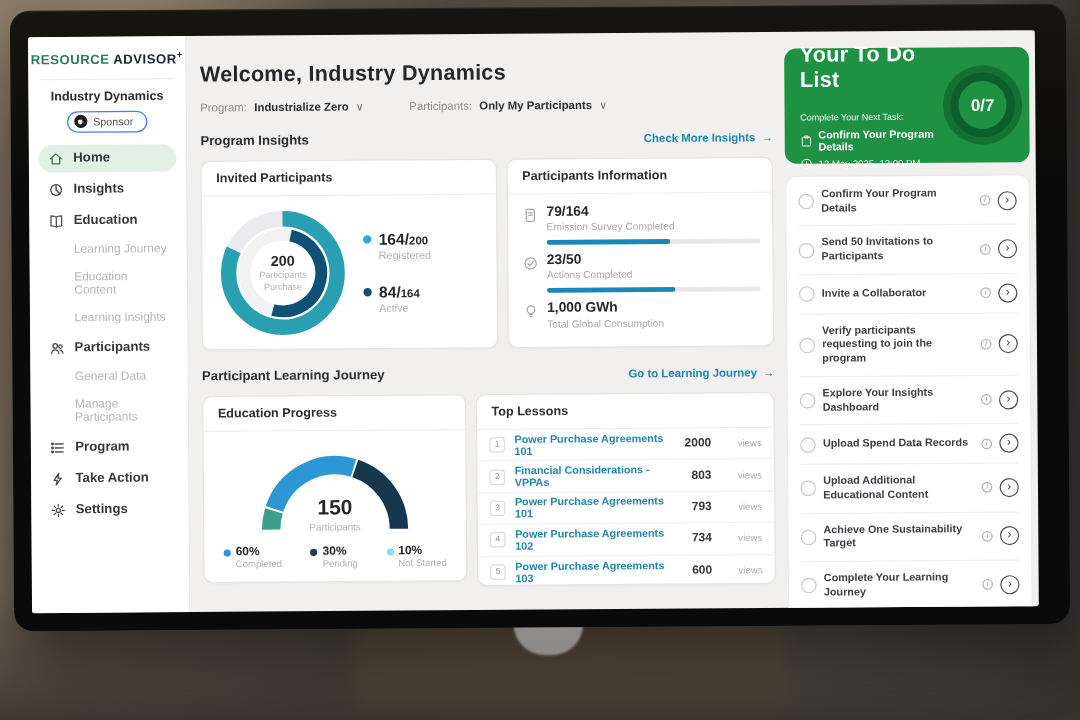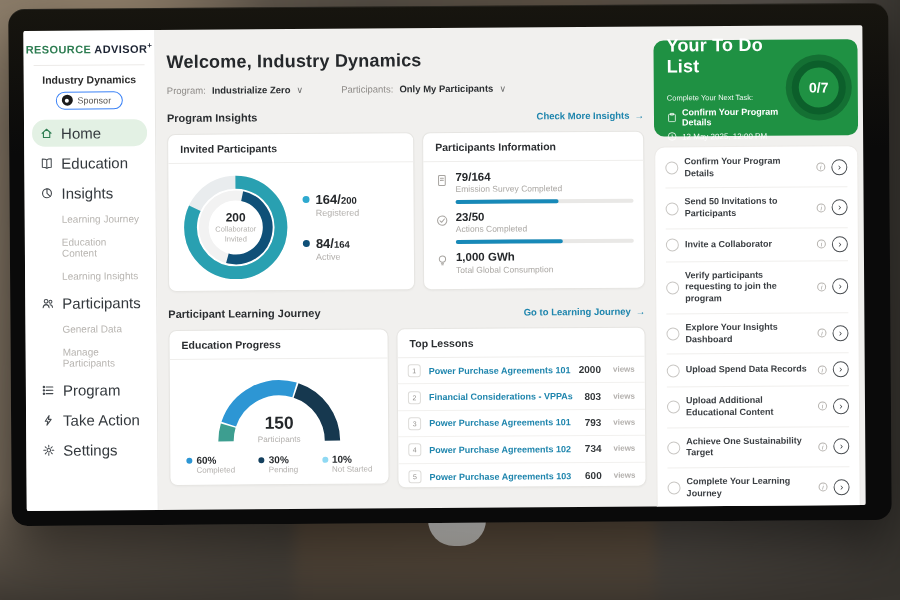--- a/index.html
+++ b/index.html
@@ -35,21 +35,21 @@
   .logo { text-align:center; font-size:11px; font-weight:bold; letter-spacing:.4px; }
   .logo-green { color:#2e7d52; } .logo-dark { color:#1d2433; }
   .logo-plus { color:#1d2433; font-size:8px; vertical-align:super; }
   .sb-divider { height:1px; background:#eceae8; margin:9px 10px 8px; }
   .org { text-align:center; font-size:10.5px; font-weight:bold; color:#2b2b2b; }
   .sponsor { margin:6px auto 10px; width:fit-content; display:flex; align-items:center; gap:5px;
     border:1px solid #3b82f6; border-radius:10px; padding:2.5px 11px 2.5px 5px; font-size:9px; color:#55524e; cursor:pointer; }
   .sponsor-dot { width:11px; height:11px; border-radius:50%; background:#1b1b1b; position:relative; }
   .sponsor-dot::after { content:""; position:absolute; inset:3.5px; border-radius:50%; background:#fff; }
   .nav-item { display:flex; align-items:center; gap:8px; margin:3px 8px; padding:5px 8px;
-    border-radius:13px; font-size:15px; font-weight:normal; color:#33383d; cursor:pointer;text-align:center; }
+    border-radius:13px; font-size:11px; font-weight:bold; color:#33383d; cursor:pointer;text-align:center; }
   .nav-item.active { background:#e3f1e4; }
   .nav-icon { width:13px; height:13px; display:inline-flex; color:#43484d; flex-shrink:0; }
   .nav-icon svg { width:13px; height:13px; }
   .nav-item.active .nav-icon { color:#2e7d52; }
   .nav-sub { margin:3px 8px; padding:4.5px 8px 4.5px 29px; font-size:10px; color:#b8b5b1; cursor:pointer; }
 
   
   .main { position:absolute; left:133px; top:0; bottom:0; width:492px; padding:22px 0 0 10px; }
   .page-title { font-size:18px; font-weight:bold; color:#25282b; letter-spacing:.2px; }
   .filters { display:flex; gap:38px; margin-top:12px; align-items:center; }
@@ -99,21 +99,21 @@
   .el-pct { font-size:10px; font-weight:bold; color:#25282b; }
   .el-label { font-size:8px; color:#b3b0ad; }
 
   .card-lessons { width:249px; height:160px; }
   .lesson-row { display:flex; align-items:center; gap:8px; padding:0 10px; height:26.4px; border-bottom:1px solid #f2f1ef; cursor:pointer; }
   .lesson-row:last-child { border-bottom:none; }
   .rank { width:13px; height:13px; border:1px solid #dddcd9; border-radius:3px; font-size:7px; color:#8e8b88;
     display:flex; align-items:center; justify-content:center; flex-shrink:0; }
   .lesson-title { flex:1; font-size:9px; font-weight:bold; color:#1e85ad; }
   .views-num { font-size:10px; font-weight:bold; color:#33373a; }
-  .views-suffix { font-size:8px; color:#b3b0ad; margin-left:4px;font-weight:bold; }
+  .views-suffix { font-size:8px; color:#b3b0ad; margin-left:14px; }
 
   
   .rightpanel { position:absolute; left:630px; top:14px; width:204px; }
   .todo-head { background:#1f9143; border-radius:10px; padding:11px 12px 11px 13px;
     display:flex; justify-content:space-between; align-items:center; color:#fff; height:96px; }
   .th-title { font-size:18px; font-weight:bold; letter-spacing:.2px; }
   .th-sub { font-size:7.5px; margin-top:16px; opacity:.92; }
   .th-task { display:flex; gap:5px; align-items:center; font-size:9px; font-weight:bold; margin-top:5px; }
   .th-date { display:flex; gap:5px; align-items:center; font-size:8px; margin-top:4px; opacity:.95; }
   .th-ic { width:10px; height:10px; display:inline-flex; flex-shrink:0; }
@@ -163,35 +163,35 @@
       <div class="nav-item active">
         <span class="nav-icon">
               <svg viewBox="0 0 14 14" fill="none" stroke="currentColor" stroke-width="1.2" stroke-linecap="round" stroke-linejoin="round">
                 <path d="M2.2 7L7 2.6 11.8 7M3.6 5.8v5.7h6.8V5.8"></path>
               </svg>
             </span>
         <span>Home</span>
       </div>
       <div class="nav-item">
         <span class="nav-icon">
+              <svg viewBox="0 0 14 14" fill="none" stroke="currentColor" stroke-width="1.2" stroke-linecap="round">
+                <circle cx="7" cy="7" r="4.8"></circle>
+                <path d="M7 2.2V7l3.4 3.4"></path>
+              </svg>
+            </span>
+        <span>Insights</span>
+      </div>
+      <div class="nav-item">
+        <span class="nav-icon">
               <svg viewBox="0 0 14 14" fill="none" stroke="currentColor" stroke-width="1.1" stroke-linejoin="round">
                 <path d="M7 3.4C6.3 2.6 5.2 2.2 2.2 2.2v9c3 0 4.1.4 4.8 1.2.7-.8 1.8-1.2 4.8-1.2v-9c-3 0-4.1.4-4.8 1.2z"></path>
                 <path d="M7 3.4v9"></path>
               </svg>
             </span>
         <span>Education</span>
-      </div>
-      <div class="nav-item">
-        <span class="nav-icon">
-              <svg viewBox="0 0 14 14" fill="none" stroke="currentColor" stroke-width="1.2" stroke-linecap="round">
-                <circle cx="7" cy="7" r="4.8"></circle>
-                <path d="M7 2.2V7l3.4 3.4"></path>
-              </svg>
-            </span>
-        <span>Insights</span>
       </div>
       <div class="nav-sub">Learning Journey</div>
       <div class="nav-sub">Education Content</div>
       <div class="nav-sub">Learning Insights</div>
       <div class="nav-item">
         <span class="nav-icon">
               <svg viewBox="0 0 14 14" fill="none" stroke="currentColor" stroke-width="1.1" stroke-linecap="round">
                 <circle cx="5.2" cy="4.8" r="2"></circle>
                 <circle cx="9.9" cy="5.4" r="1.6"></circle>
                 <path d="M2 11.8c.2-2.2 1.4-3.4 3.2-3.4s3 1.2 3.2 3.4"></path>
@@ -264,21 +264,21 @@
         <div class="donut-body">
           <div class="donut-wrap">
             <svg width="118" height="118" viewBox="0 0 120 120">
               <circle cx="60" cy="60" r="46" fill="none" stroke="#e9ecee" stroke-width="13"></circle>
               <circle cx="60" cy="60" r="46" fill="none" stroke="#29a0b1" stroke-width="13" stroke-dasharray="237 289" transform="rotate(-90 60 60)"></circle>
               <circle cx="60" cy="60" r="32.5" fill="none" stroke="#f2f2f2" stroke-width="10"></circle>
               <circle cx="60" cy="60" r="32.5" fill="none" stroke="#0f5078" stroke-width="10" stroke-dasharray="104 205" transform="rotate(-78 60 60)"></circle>
             </svg>
             <div class="donut-center">
               <div class="dc-val">200</div>
-              <div class="dc-label">Collaborator Invited</div>
+              <div class="dc-label">Participants Purchase</div>
             </div>
           </div>
           <div class="donut-legend">
             <div class="dl-item">
               <span class="dl-dot dot-teal"></span>
               <div>
                 <div class="dl-val"><span>164/</span><span class="dl-den">200</span></div>
                 <div class="dl-sub">Registered</div>
               </div>
             </div>

